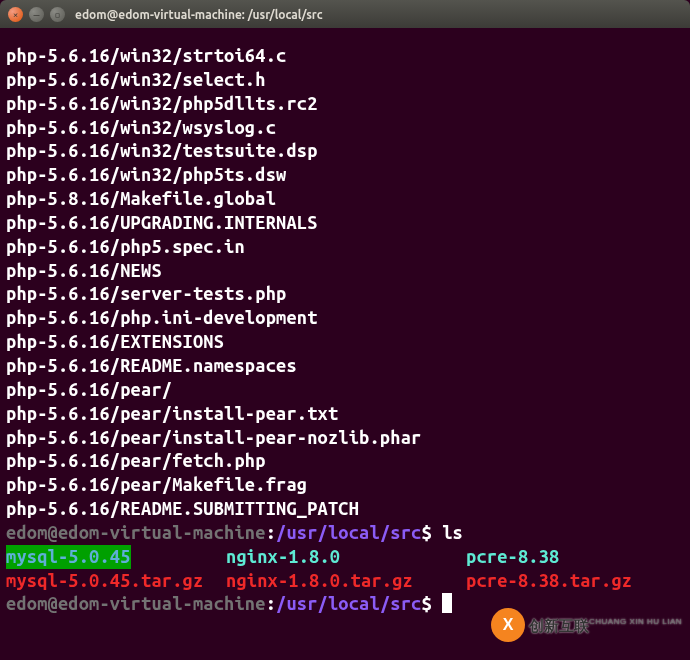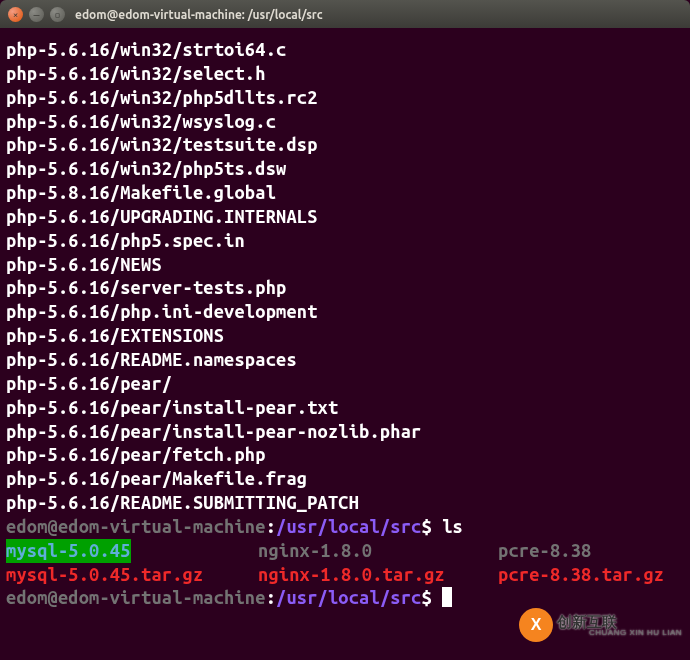--- a/index.html
+++ b/index.html
@@ -47,21 +47,21 @@
       color: #dfdbd2;
       font-size: 12px;
       font-weight: bold;
       font-family: "Ubuntu", sans-serif;
     }
     .terminal {
       background: #2c001e;
       color: #ffffff;
       font-size: 18.2px;
       line-height: 1.31;
-      padding: 10px 6px;
+      padding: 16px 6px;
       height: calc(100% - 28px);
       font-weight: bold;
       letter-spacing: 0.2px;
     }
     .line {
       white-space: pre;
     }
     .prompt-user {
       color: #737373;
     }
@@ -73,30 +73,30 @@
     }
     .prompt-dollar {
       color: #ffffff;
     }
     .ls-cols {
       display: flex;
     }
     .col {
       flex: 0 0 auto;
     }
-    .col1 { width: 252px; }
+    .col1 { width: 220px; }
     .col2 { width: 240px; }
     .col3 { }
     .dir {
       color: #5fafd7;
       background: #00a000;
       display: inline-block;
     }
     .dir-plain {
-      color: #737373;
+      color: #5eead4;
       margin-top: 25px;
     }
     .archive {
       color: #ef2929;
     }
     .cursor {
       display: inline-block;
       width: 10px;
       height: 20px;
       background: #ffffff;
@@ -119,36 +119,35 @@
       display: flex;
       align-items: center;
       justify-content: center;
       color: #fff;
       font-size: 16px;
       font-weight: bold;
       font-family: sans-serif;
     }
     .wm-text {
       display: flex;
-      flex-direction: column;
+      flex-direction: row;
       font-family: sans-serif;
       line-height: 1;
     }
     .wm-cn {
       color: #333;
       font-size: 15px;
       font-weight: bold;
       text-shadow: 0 0 2px #fff;
     }
     .wm-en {
       color: #666;
       font-size: 8px;
       letter-spacing: 0.5px;
       text-shadow: 0 0 2px #fff;
-      padding-left: 32px;
     }
   </style>
 </head>
 <body>
 
 <div class="titlebar">
   <div class="window-controls">
     <div class="window-btn close">×</div>
     <div class="window-btn">‒</div>
     <div class="window-btn">▫</div>

